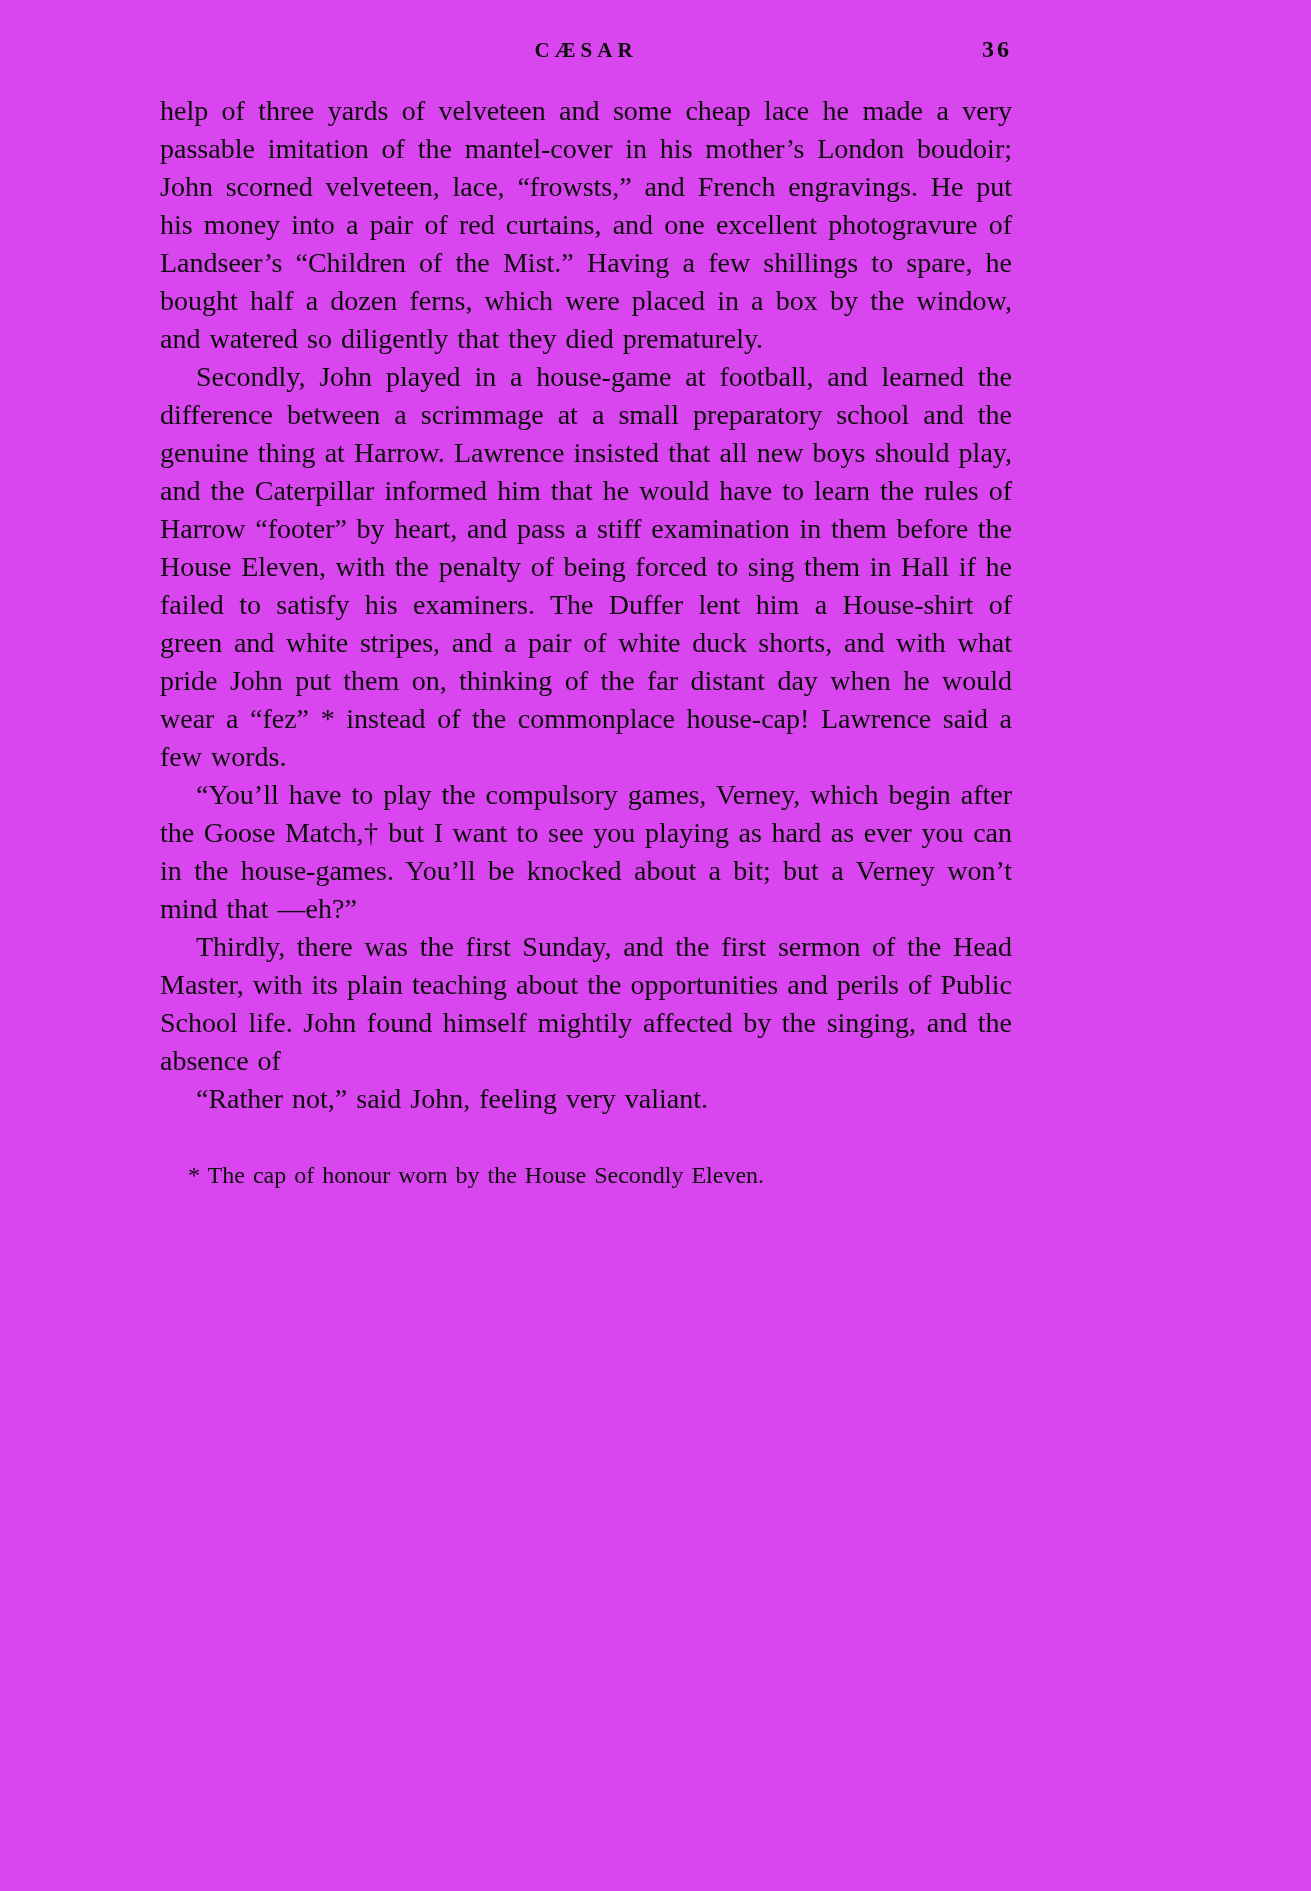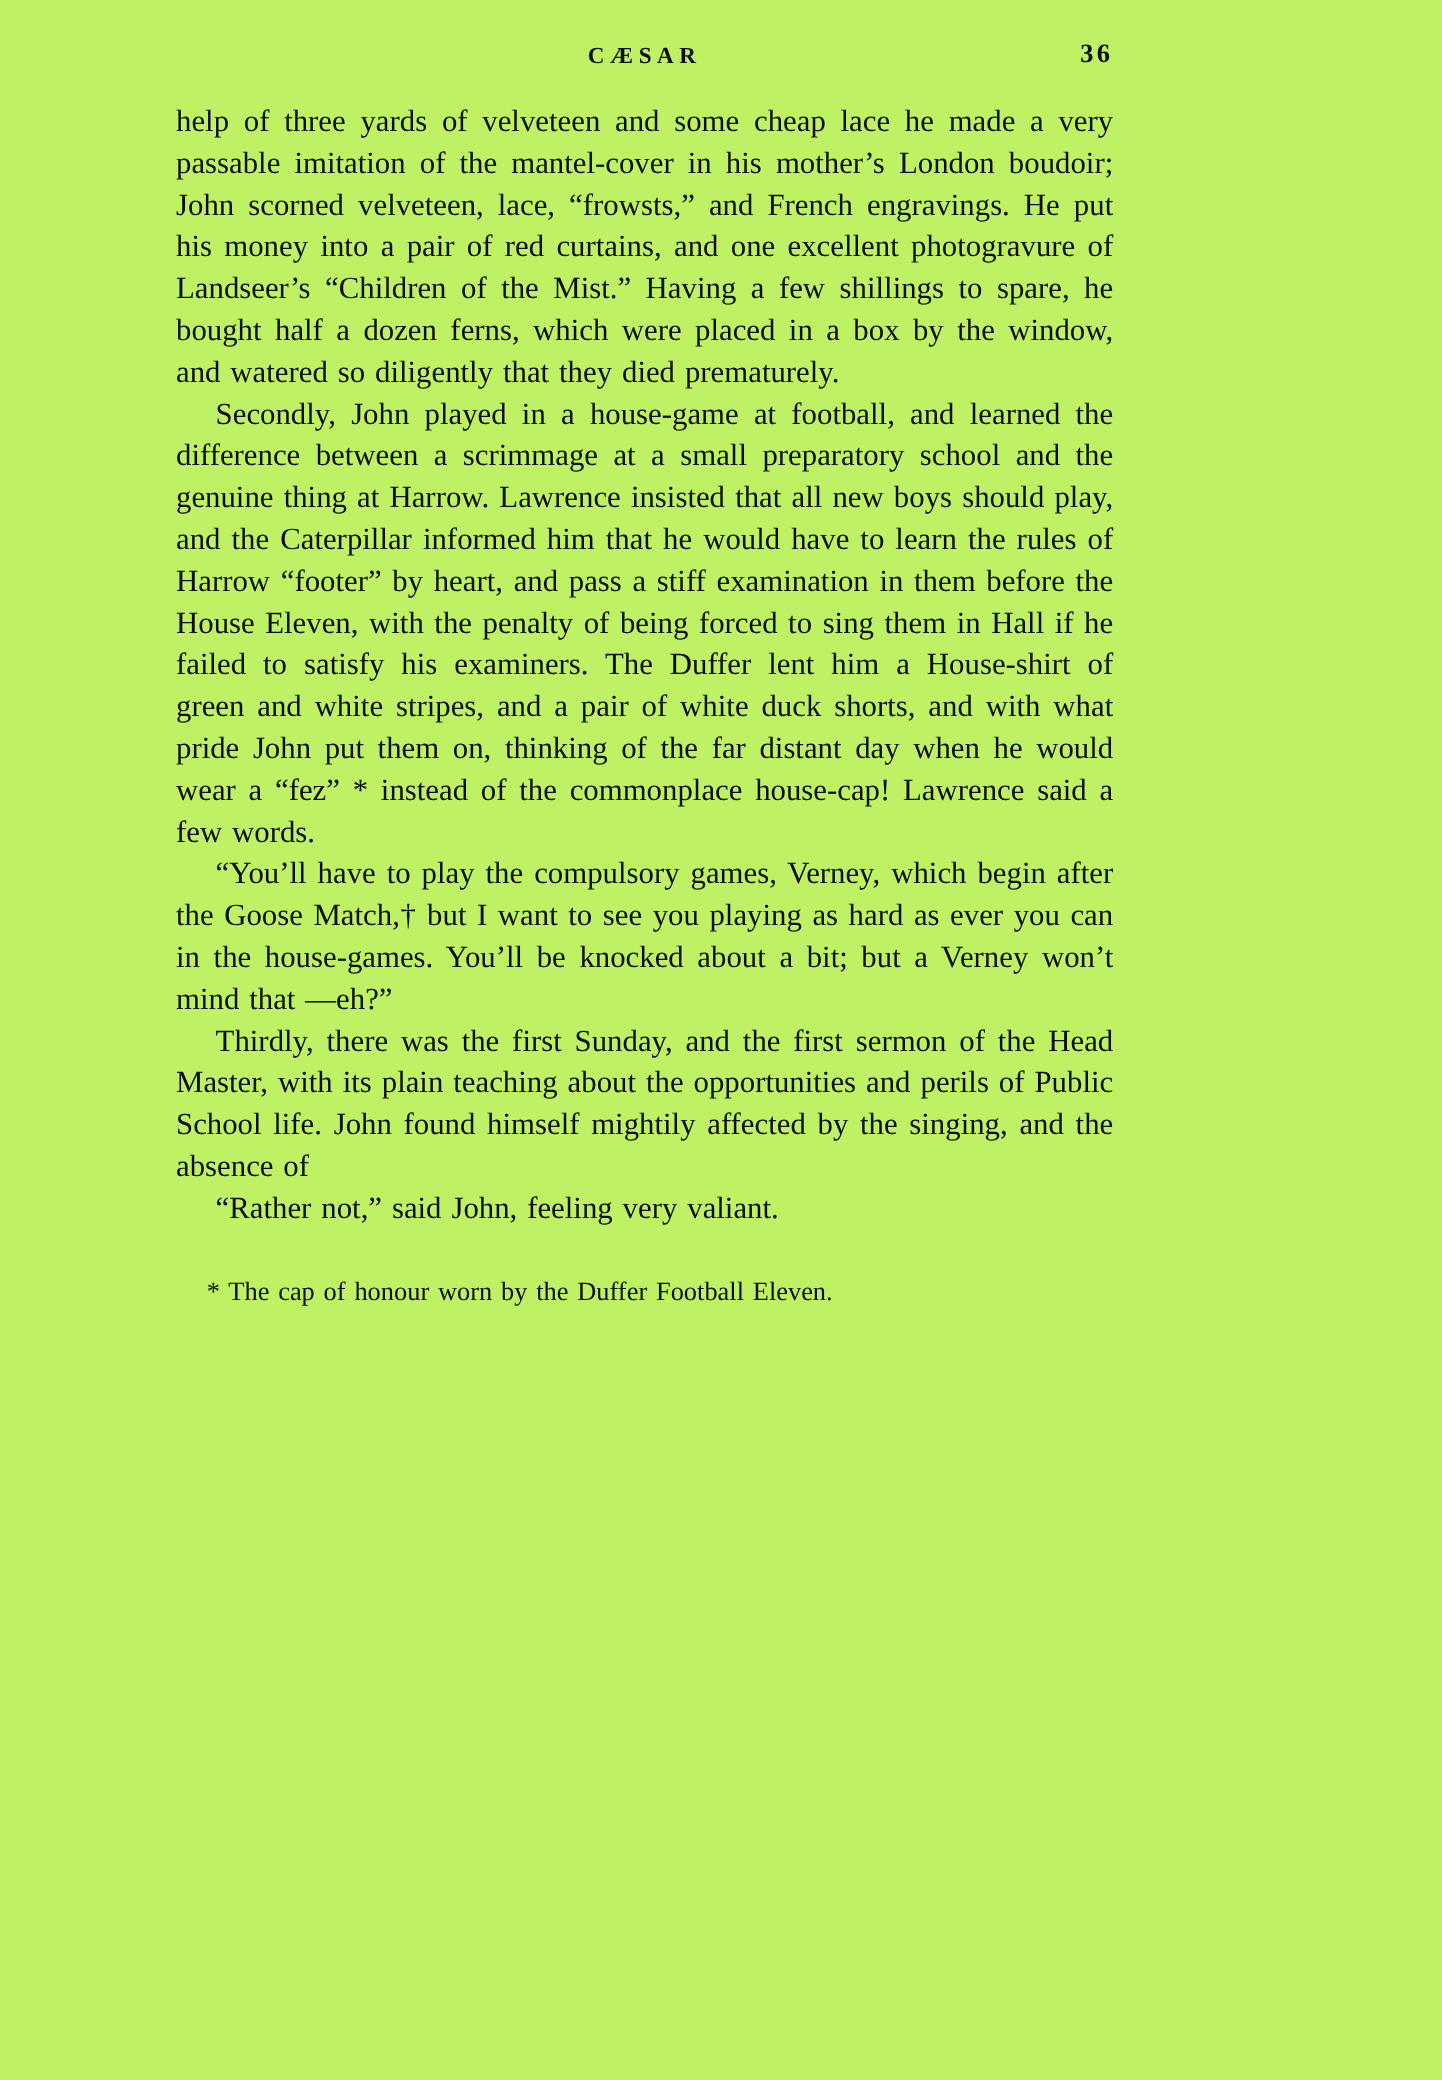--- a/index.html
+++ b/index.html
@@ -5,21 +5,21 @@
   html, body {
     margin: 0;
     padding: 0;
     background: #d9d9d9;
   }
   .page {
     position: relative;
     width: 1311px;
     height: 1891px;
     margin: 0 auto;
-    background: #bef264;
+    background: #d946ef;
     color: #0d0d0d;
     font-family: "Liberation Serif", "DejaVu Serif", serif;
     overflow: hidden;
   }
   .content {
     position: absolute;
     left: 160px;
     top: 30px;
     width: 852px;
   }
@@ -82,17 +82,17 @@
 
     <div class="body-text">
       <p class="no-indent">help of three yards of velveteen and some cheap lace he made a very passable imitation of the mantel-cover in his mother’s London boudoir; John scorned velveteen, lace, “frowsts,” and French engravings.  He put his money into a pair of red curtains, and one excellent photogravure of Landseer’s “Children of the Mist.”  Having a few shillings to spare, he bought half a dozen ferns, which were placed in a box by the window, and watered so diligently that they died prematurely.</p>
       <p>Secondly, John played in a house-game at football, and learned the difference between a scrimmage at a small preparatory school and the genuine thing at Harrow. Lawrence insisted that all new boys should play, and the Caterpillar informed him that he would have to learn the rules of Harrow “footer” by heart, and pass a stiff examination in them before the House Eleven, with the penalty of being forced to sing them in Hall if he failed to satisfy his examiners.  The Duffer lent him a House-shirt of green and white stripes, and a pair of white duck shorts, and with what pride John put them on, thinking of the far distant day when he would wear a “fez” * instead of the commonplace house-cap!  Lawrence said a few words.</p>
       <p>“You’ll have to play the compulsory games, Verney, which begin after the Goose Match,† but I want to see you playing as hard as ever you can in the house-games.  You’ll be knocked about a bit; but a Verney won’t mind that —eh?”</p>
       <p>Thirdly, there was the first Sunday, and the first sermon of the Head Master, with its plain teaching about the opportunities and perils of Public School life.  John found himself mightily affected by the singing, and the absence of</p>
       <p>“Rather not,” said John, feeling very valiant.</p>
     </div>
 
     <div class="footnotes">
-      <p>* The cap of honour worn by the Duffer Football Eleven.</p>
+      <p>* The cap of honour worn by the House Secondly Eleven.</p>
     </div>
 
   </div>
 </div>
 
 </body></html>

